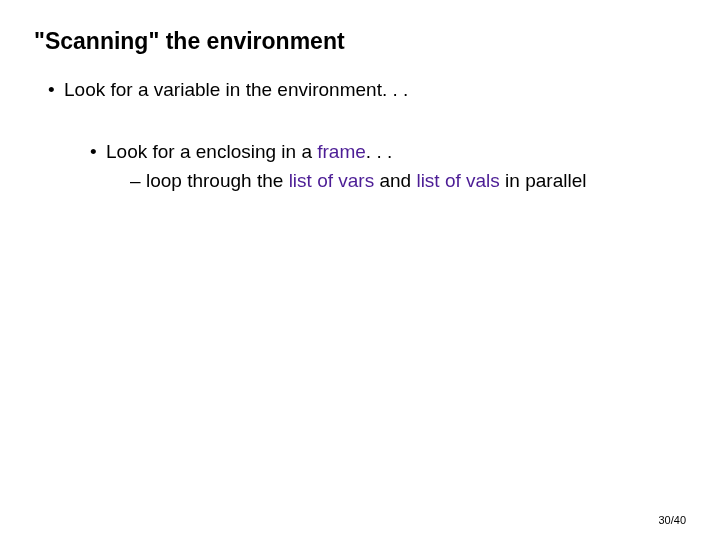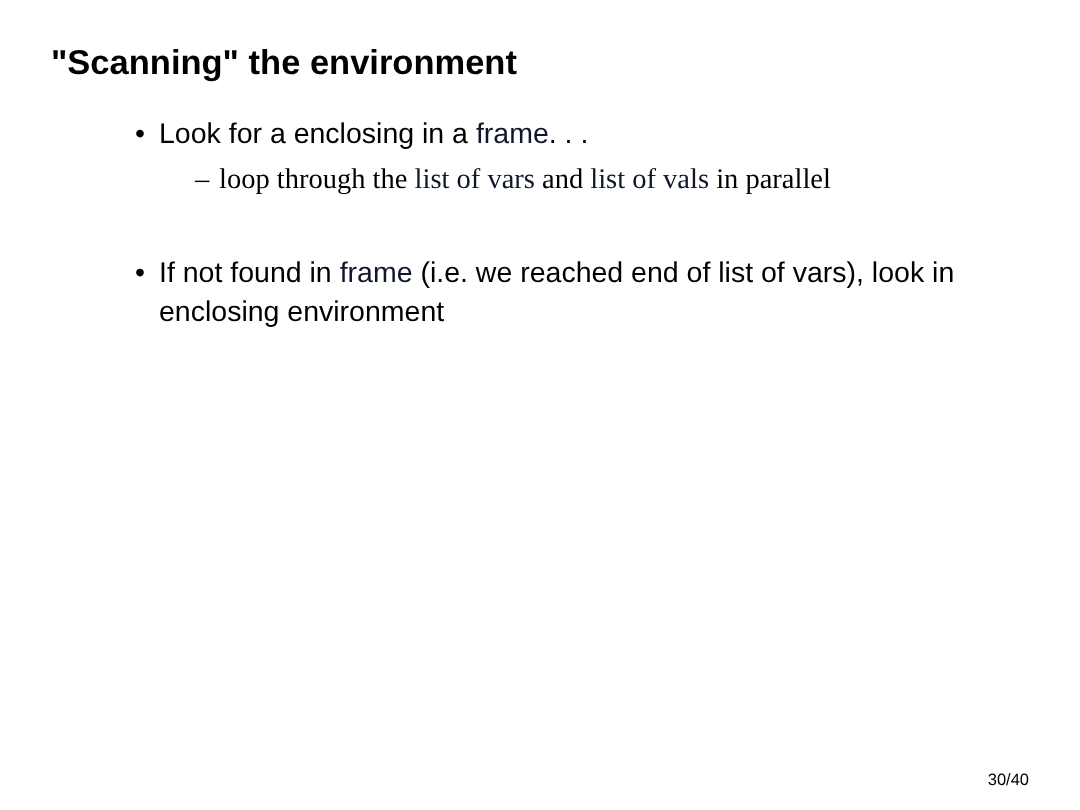--- a/index.html
+++ b/index.html
@@ -49,59 +49,56 @@
     position: absolute;
     left: 0;
     top: 0;
   }
   .bullet-l3 {
     font-size: 19px;
     margin: 0 0 2px 96px;
     position: relative;
     padding-left: 16px;
     line-height: 1.35;
-    font-family: Liberation Serif, serif;
   }
   .bullet-l3::before {
     content: "–";
     position: absolute;
     left: 0;
     top: 0;
   }
   .group-gap {
     height: 36px;
   }
   .kw {
-    color: #0f172a;
+    color: #4c1d95;
   }
   .page-num {
     position: absolute;
     right: 34px;
     bottom: 14px;
     font-size: 11px;
   }
 </style>
 </head>
 <body>
 
 <div class="slide">
 
   <h1 class="title">"Scanning" the environment</h1>
 
+  <p class="bullet-l1">Look for a variable in the environment. . .</p>
 
   <p class="bullet-l2">
     <span>Look for a enclosing in a </span><span class="kw">frame</span><span>. . .</span>
   </p>
 
   <p class="bullet-l3">
     <span>loop through the </span><span class="kw">list of vars</span><span> and </span><span class="kw">list of vals</span><span> in parallel</span>
   </p>
 
 
   <div class="group-gap"></div>
 
-  <p class="bullet-l2">
-    <span>If not found in </span><span class="kw">frame</span><span> (i.e. we reached end of list of vars), look in enclosing environment</span>
-  </p>
 
   <div class="page-num">30/40</div>
 
 </div>
 
 </body></html>

